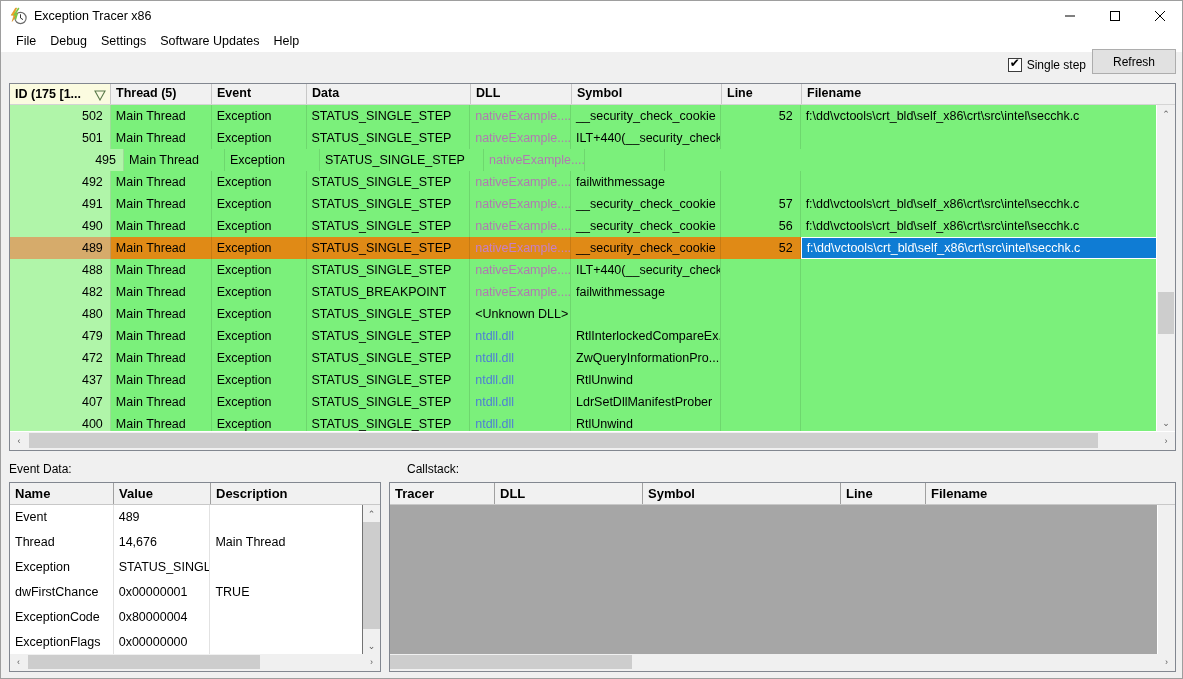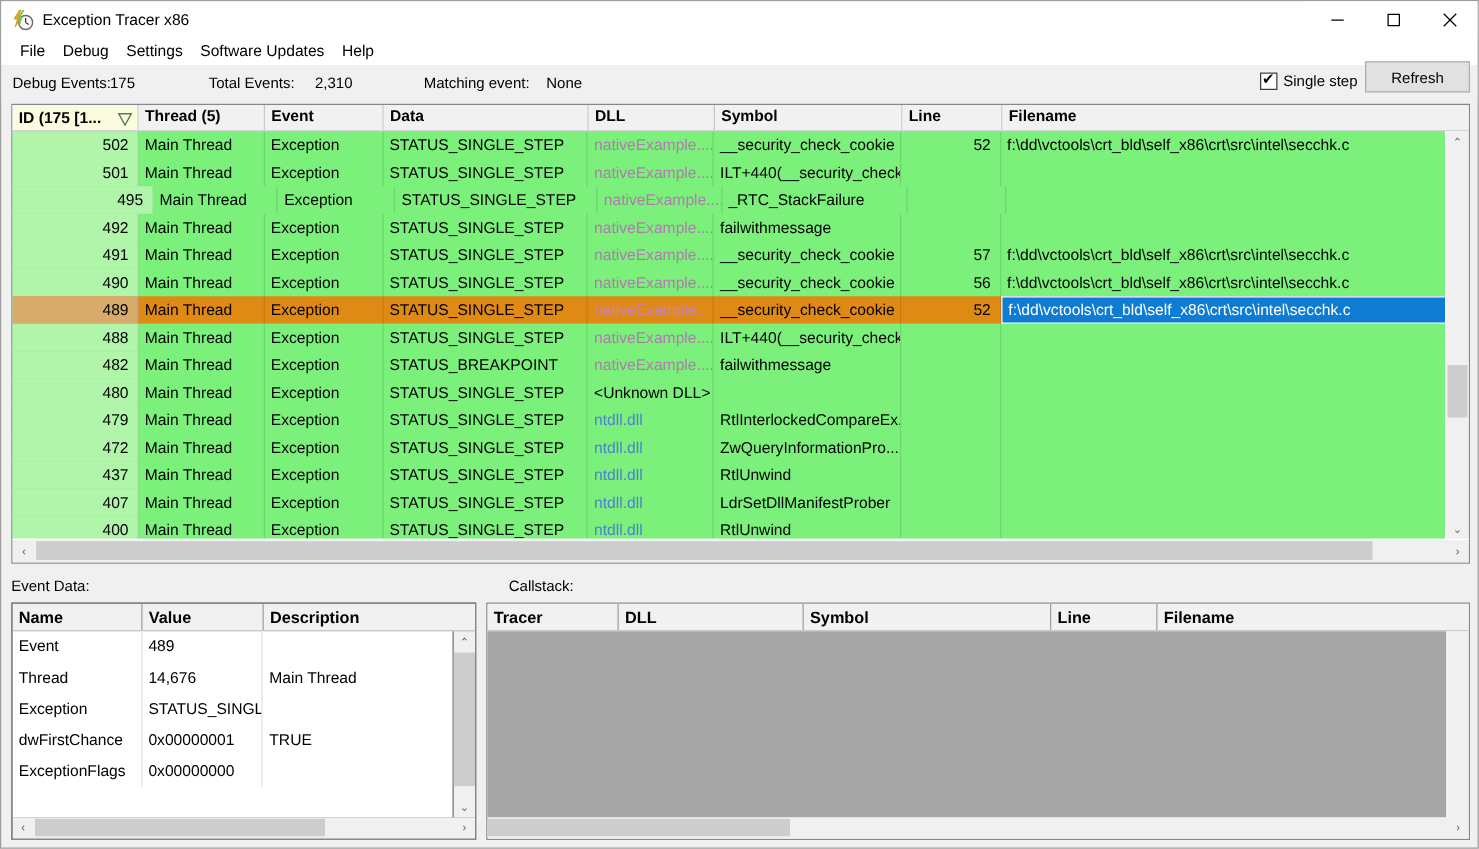--- a/index.html
+++ b/index.html
@@ -422,28 +422,20 @@
   </div>
 
   <div id="menu-bar">
     <div class="menu-item">File</div>
     <div class="menu-item">Debug</div>
     <div class="menu-item">Settings</div>
     <div class="menu-item">Software Updates</div>
     <div class="menu-item">Help</div>
   </div>
 
-  <div id="status-strip">
-    <span id="lbl-debug-events" class="status-label">Debug Events:</span>
-    <span id="val-debug-events" class="status-label">175</span>
-    <span id="lbl-total-events" class="status-label">Total Events:</span>
-    <span id="val-total-events" class="status-label">2,310</span>
-    <span id="lbl-matching-event" class="status-label">Matching event:</span>
-    <span id="val-matching-event" class="status-label">None</span>
-  </div>
 
   <div id="single-step-wrap">
     <span class="checkbox-box">
       <span class="tick">✔</span>
     </span>
     <span id="single-step-label">Single step</span>
   </div>
 
   <div id="refresh-button">Refresh</div>
 
@@ -487,21 +479,20 @@
           <div class="cell" style="width: 150px;">ILT+440(__security_check...</div>
           <div class="cell num" style="width: 80px;"></div>
           <div class="cell" style="width: 356px; border-right: none;"></div>
         </div>
         <div class="grid-row normal">
           <div class="cell num id-col" style="width: 114px;">495</div>
           <div class="cell" style="width: 101px;">Main Thread</div>
           <div class="cell" style="width: 95px;">Exception</div>
           <div class="cell" style="width: 164px;">STATUS_SINGLE_STEP</div>
           <div class="cell dll-native" style="width: 101px;">nativeExample....</div>
-          <div class="cell" style="width: 150px;">_RTC_StackFailure</div>
           <div class="cell num" style="width: 80px;"></div>
           <div class="cell" style="width: 356px; border-right: none;"></div>
         </div>
         <div class="grid-row normal">
           <div class="cell num id-col" style="width: 101px;">492</div>
           <div class="cell" style="width: 101px;">Main Thread</div>
           <div class="cell" style="width: 95px;">Exception</div>
           <div class="cell" style="width: 164px;">STATUS_SINGLE_STEP</div>
           <div class="cell dll-native" style="width: 101px;">nativeExample....</div>
           <div class="cell" style="width: 150px;">failwithmessage</div>
@@ -655,20 +646,25 @@
         </div>
         <div class="kv-row">
           <div class="cell" style="width: 104px;">Exception</div>
           <div class="cell" style="width: 97px;">STATUS_SINGLE...</div>
           <div class="cell" style="width: 152px; border-right: none;"></div>
         </div>
         <div class="kv-row">
           <div class="cell" style="width: 104px;">dwFirstChance</div>
           <div class="cell" style="width: 97px;">0x00000001</div>
           <div class="cell" style="width: 152px; border-right: none;">TRUE</div>
+        </div>
+        <div class="kv-row">
+          <div class="cell" style="width: 104px;">ExceptionCode</div>
+          <div class="cell" style="width: 97px;">0x80000004</div>
+          <div class="cell" style="width: 152px; border-right: none;"></div>
         </div>
         <div class="kv-row">
           <div class="cell" style="width: 104px;">ExceptionFlags</div>
           <div class="cell" style="width: 97px;">0x00000000</div>
           <div class="cell" style="width: 152px; border-right: none;"></div>
         </div>
       </div>
 
     <div class="sub-vscroll">
       <div class="arrow">⌃</div>

